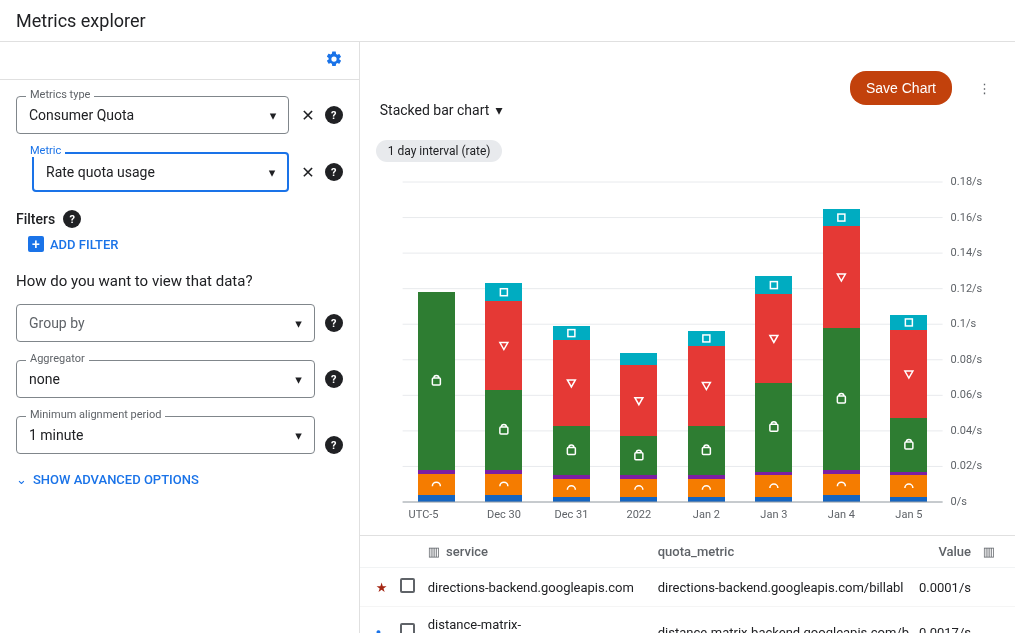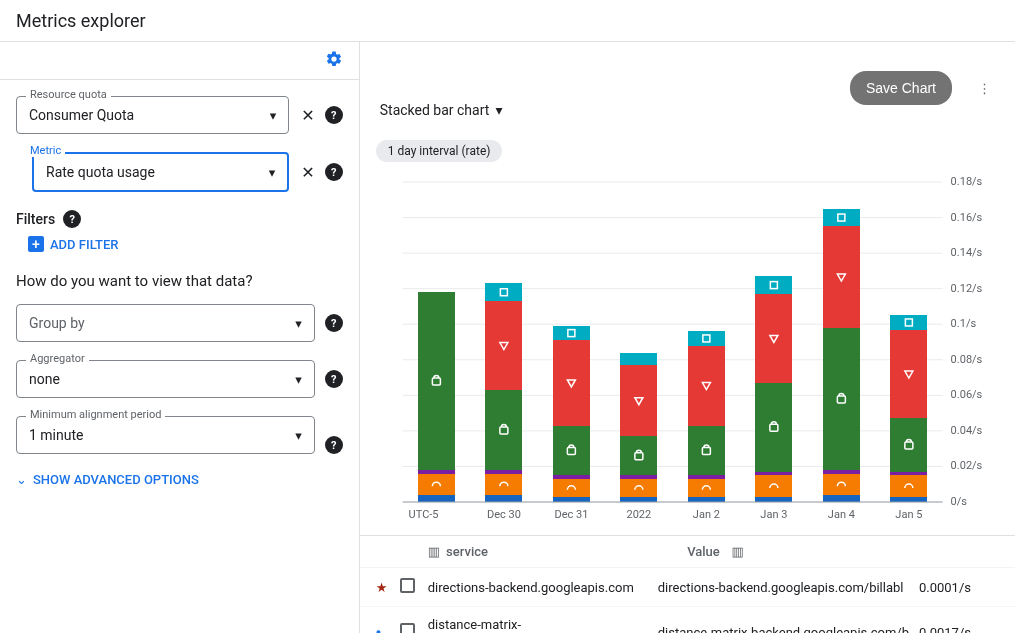--- a/index.html
+++ b/index.html
@@ -32,21 +32,21 @@
 
 .question { font-size: 15px; font-weight: 400; margin: 20px 0 14px; }
 .show-advanced { color: #1a73e8; font-weight: 500; font-size: 13px; display: flex; align-items: center; cursor: pointer; margin-top: 10px; }
 
 
 .chart-toolbar { display: flex; align-items: center; padding: 10px 16px; gap: 8px; }
 .chart-type { display: flex; align-items: center; font-size: 14px; cursor: pointer; padding: 6px 4px; margin-top: 44px; }
 .time-ranges { display: flex; gap: 4px; margin-left: 12px; }
 .time-btn { padding: 6px 12px; font-size: 13px; font-weight: 500; color: #80868b; cursor: pointer; border-radius: 4px; }
 .time-btn.active { color: #1a73e8; }
-.save-chart { margin-left: auto; background: #737373; color: #fff; padding: 9px 16px; border-radius: 16px; font-size: 14px; font-weight: 500; cursor: pointer; border: none; }
+.save-chart { margin-left: auto; background: #c2410c; color: #fff; padding: 9px 16px; border-radius: 16px; font-size: 14px; font-weight: 500; cursor: pointer; border: none; }
 .more-btn { margin-left: 10px; padding: 4px 8px; cursor: pointer; color: #5f6368; }
 
 .pill { display: inline-block; background: #e8eaed; border-radius: 12px; padding: 4px 12px; font-size: 12px; margin: 6px 0 0 16px; }
 
 .chart-area { flex: 1; position: relative; padding: 10px 16px 0 16px; }
 .chart-svg { width: 100%; height: 360px; }
 .axis-label { font-size: 11px; fill: #5f6368; }
 .grid-line { stroke: #e8eaed; stroke-width: 1; }
 
 .legend-table { border-top: 1px solid #e0e0e0; }
@@ -76,21 +76,21 @@
     <div class="tabs-row">
       <div class="gear">
         <svg width="18" height="18" viewBox="0 0 24 24" fill="#1a73e8">
             <path d="M19.14 12.94a7.07 7.07 0 000-1.88l2.03-1.58a.5.5 0 00.12-.64l-1.92-3.32a.5.5 0 00-.6-.22l-2.39.96a7.03 7.03 0 00-1.62-.94l-.36-2.54A.5.5 0 0013.9 2h-3.84a.5.5 0 00-.49.42l-.36 2.54c-.58.24-1.12.55-1.62.94l-2.39-.96a.5.5 0 00-.6.22L2.68 8.48a.5.5 0 00.12.64l2.03 1.58a7.07 7.07 0 000 1.88l-2.03 1.58a.5.5 0 00-.12.64l1.92 3.32c.14.24.42.34.6.22l2.39-.96c.5.39 1.04.7 1.62.94l.36 2.54c.04.24.25.42.49.42h3.84c.24 0 .45-.18.49-.42l.36-2.54c.58-.24 1.12-.55 1.62-.94l2.39.96c.18.12.46.02.6-.22l1.92-3.32a.5.5 0 00-.12-.64l-2.03-1.58zM12 15.5A3.5 3.5 0 1112 8.5a3.5 3.5 0 010 7z"></path>
           </svg>
       </div>
     </div>
 
     <div class="config-body">
       <div class="field-wrap">
-        <span class="field-label">Resource quota</span>
+        <span class="field-label">Metrics type</span>
         <div style="display:flex;align-items:center;">
           <div class="field" style="flex:1">
             <span class="field-value">Consumer Quota</span>
             <span class="field-caret">▾</span>
           </div>
           <span class="field-clear">✕</span>
           <span class="field-help">?</span>
         </div>
       </div>
 
@@ -286,20 +286,21 @@
           <text x="16" y="346" text-anchor="start" class="axis-label">UTC-5</text>
           <line x1="10" x2="550" y1="330" y2="330" stroke="#9aa0a6" stroke-width="1"></line>
         </svg>
     </div>
 
     <div class="legend-table">
       <div class="legend-header">
         <div class="col-marker"></div>
         <div class="col-check"></div>
         <div class="col-service"><span class="svc-icon">▥</span><span>service</span></div>
+        <div class="col-quota">quota_metric</div>
         <div class="col-value">Value</div>
         <div class="col-cols">▥</div>
       </div>
       <div id="legend-rows">
           <div class="legend-row">
             <div class="col-marker marker-star">★</div>
             <div class="col-check"><span class="checkbox"></span></div>
             <div class="col-service">directions-backend.googleapis.com</div>
             <div class="col-quota">directions-backend.googleapis.com/billabl</div>
             <div class="col-value">0.0001/s</div>

